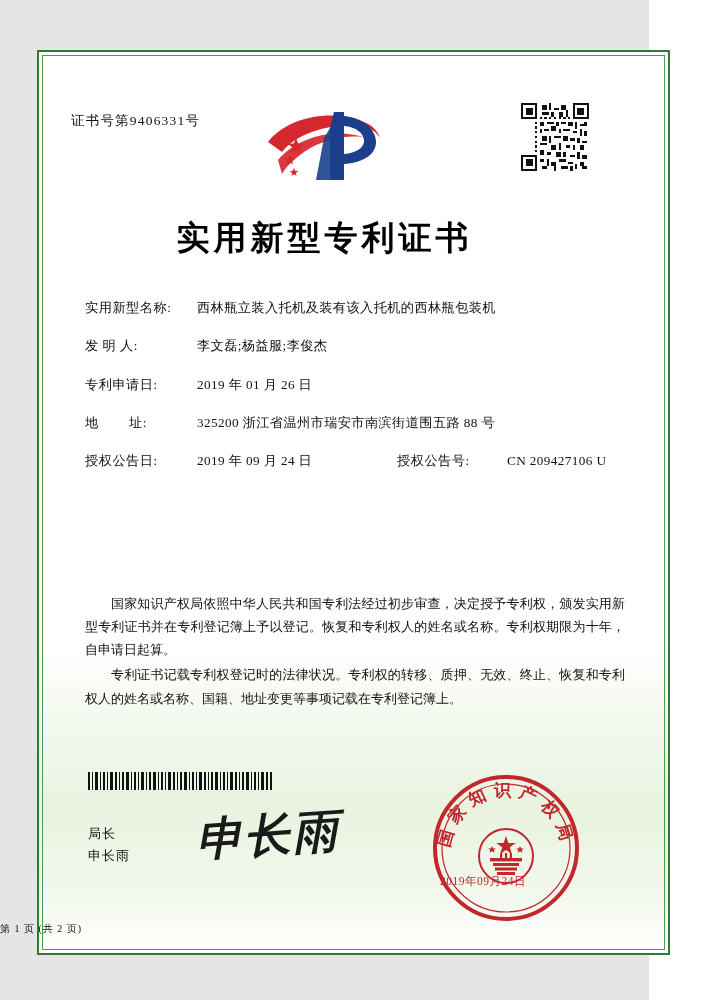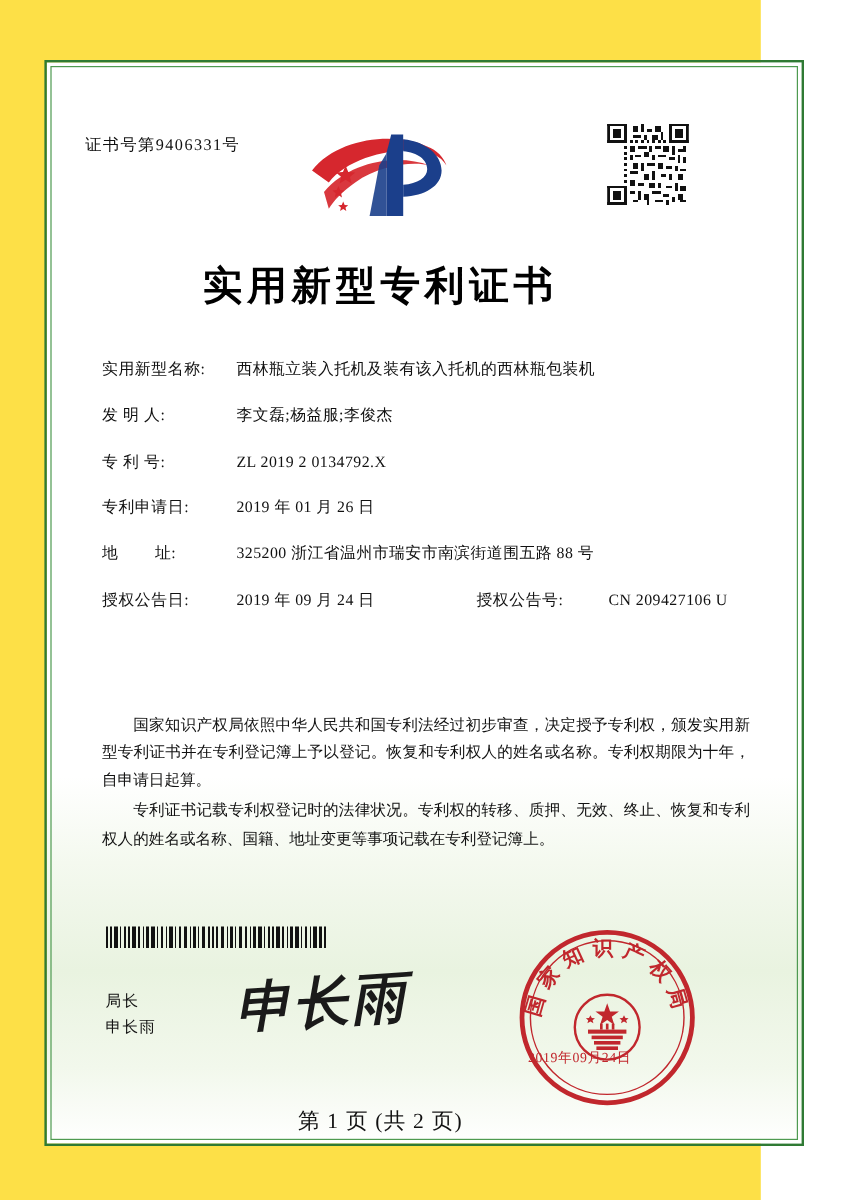--- a/index.html
+++ b/index.html
@@ -12,21 +12,22 @@
     height: 1000px;
     font-family: "Liberation Serif", "DejaVu Serif", serif;
     color: #111;
     overflow: hidden;
   }
 
   .page {
     position: relative;
     width: 634px;
     height: 1000px;
-    background: #fde047;
+    background: #e5e5e5;
+    padding-left: 15px;
   }
 
   
   .border-outer {
     position: absolute;
     left: 37px;
     top: 50px;
     width: 633px;
     height: 905px;
     border: 2px solid #2f7a34;
@@ -189,22 +190,22 @@
     color: #c1272d;
     font-size: 11.5px;
     letter-spacing: 0.5px;
   }
 
   .footer {
     position: absolute;
     left: 0;
     right: 0;
     top: 922px;
-    text-align: center;
-    font-size: 18px;
+    text-align: left;
+    font-size: 10px;
     color: #111;
     letter-spacing: 1px;
   }
 </style>
 </head>
 <body>
 
 <div class="page">
 
   <div class="border-outer"></div>
@@ -333,24 +334,20 @@
   <div class="fields">
     <div class="field-row">
       <div class="field-label">实用新型名称:</div>
       <div class="field-value">西林瓶立装入托机及装有该入托机的西林瓶包装机</div>
     </div>
     <div class="field-row">
       <div class="field-label">发 明 人:</div>
       <div class="field-value">李文磊;杨益服;李俊杰</div>
     </div>
     <div class="field-row">
-      <div class="field-label">专 利 号:</div>
-      <div class="field-value">ZL 2019 2 0134792.X</div>
-    </div>
-    <div class="field-row">
       <div class="field-label">专利申请日:</div>
       <div class="field-value">2019 年 01 月 26 日</div>
     </div>
     <div class="field-row">
       <div class="field-label">地        址:</div>
       <div class="field-value">325200 浙江省温州市瑞安市南滨街道围五路 88 号</div>
     </div>
     <div class="field-row dual">
       <div class="field-label">授权公告日:</div>
       <div class="field-value">2019 年 09 月 24 日</div>

